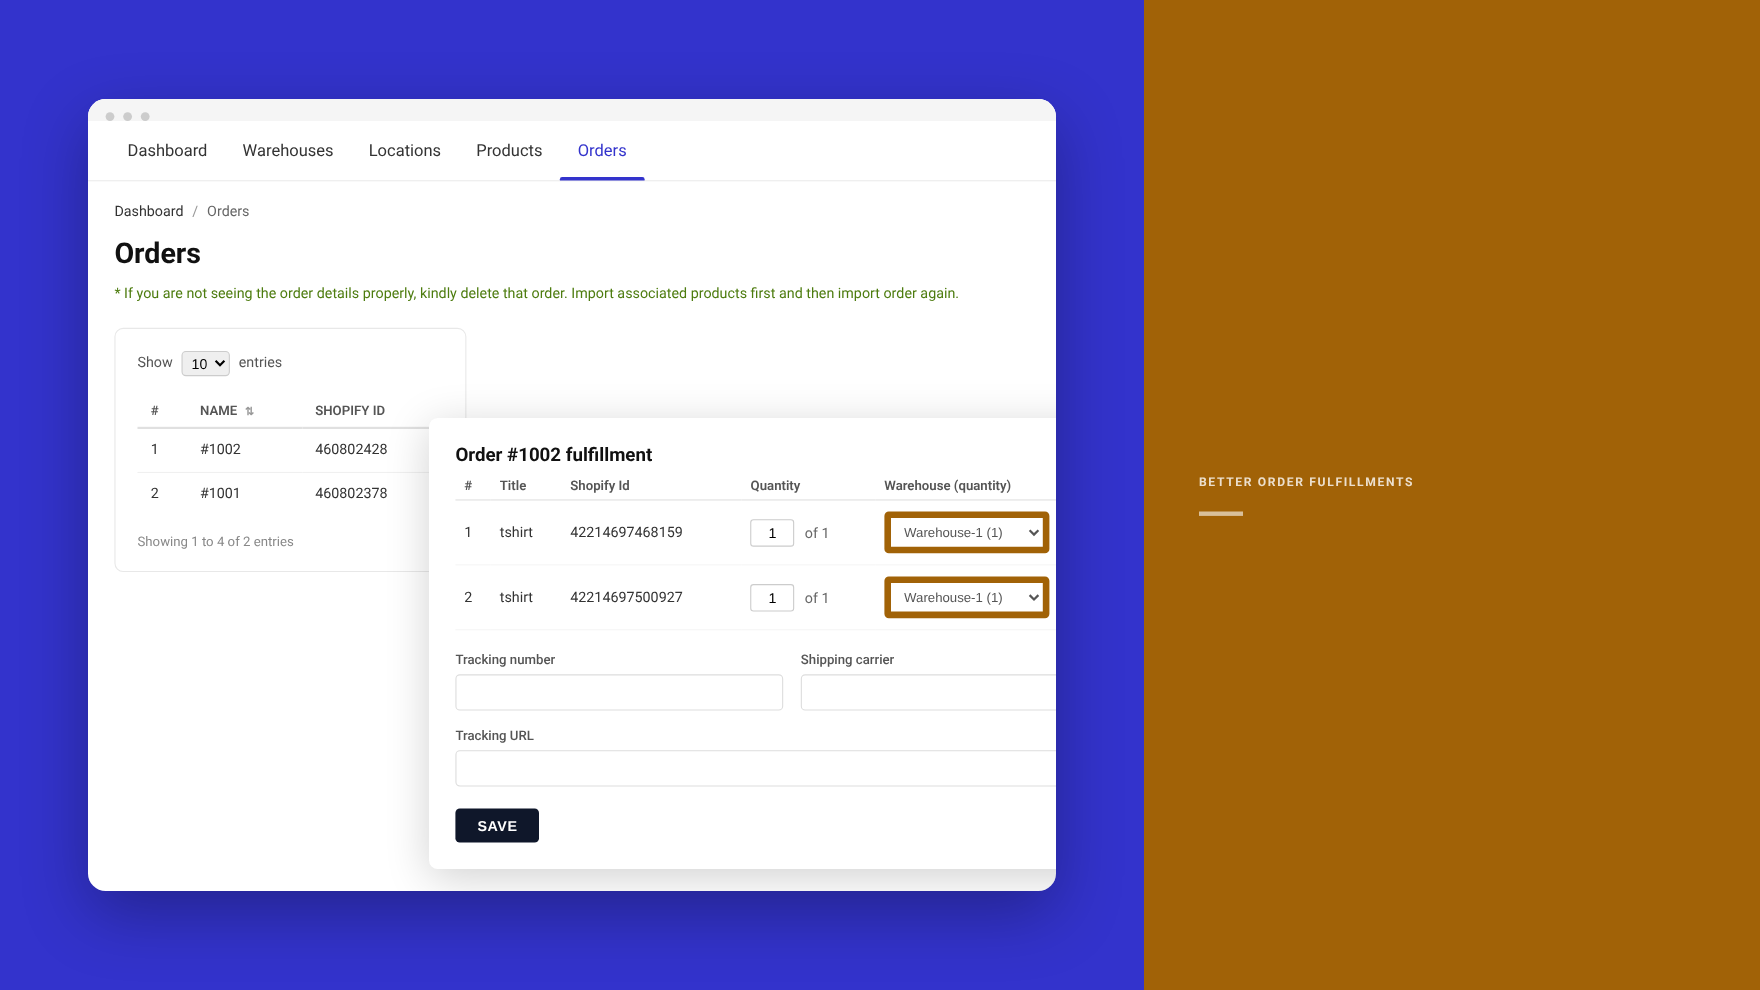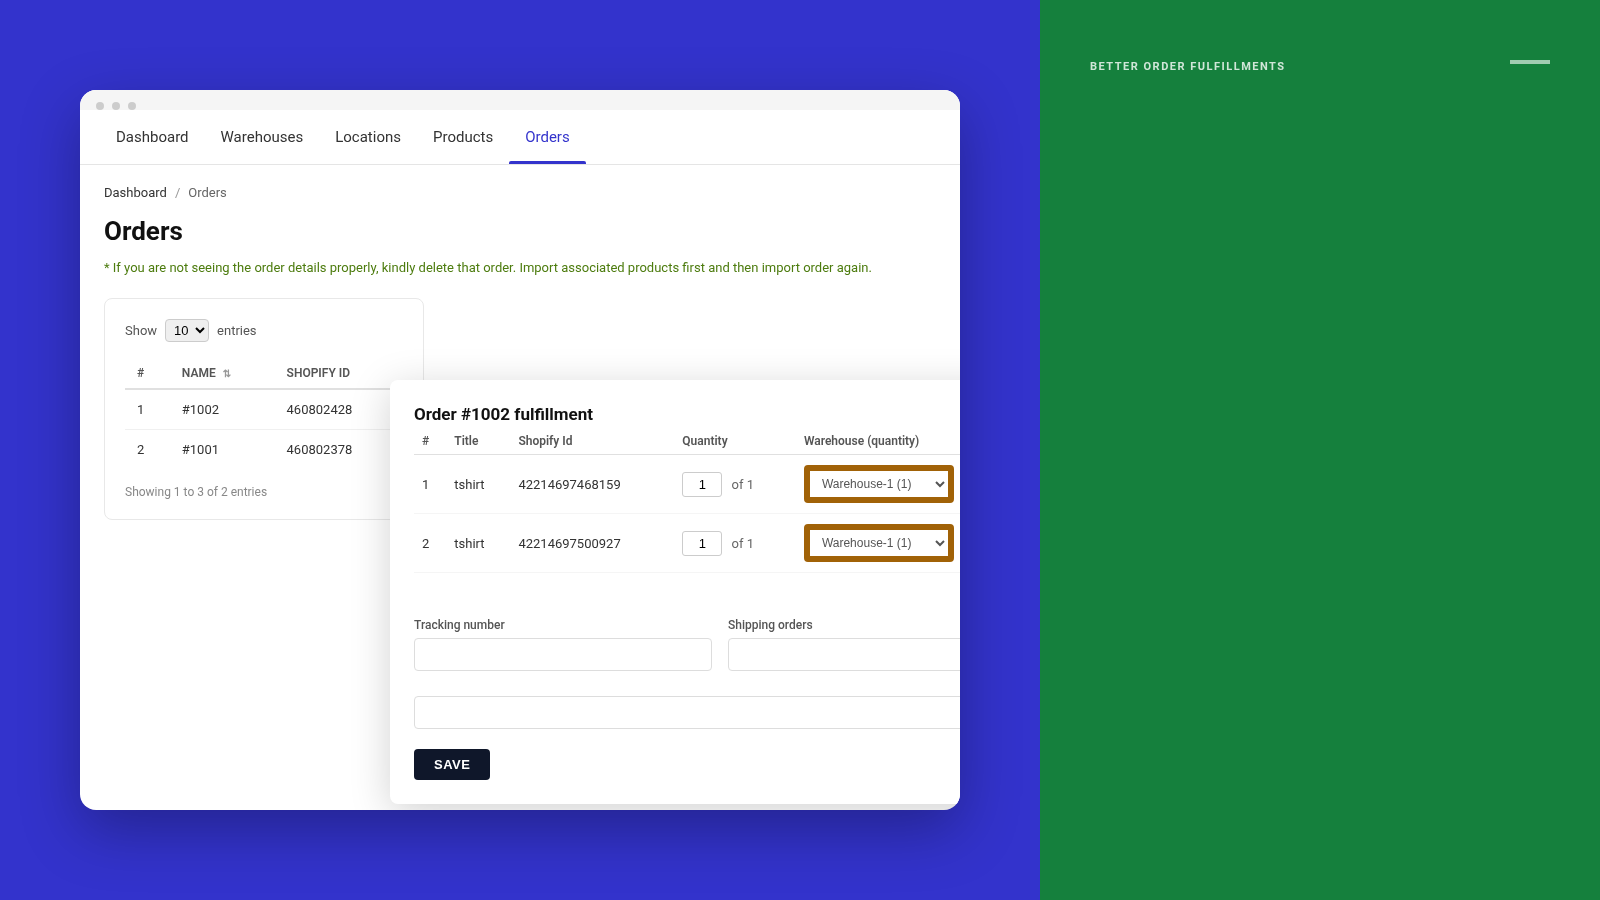--- a/index.html
+++ b/index.html
@@ -253,21 +253,20 @@
     }
 
     .form-row {
       display: flex;
       gap: 16px;
       margin-bottom: 16px;
     }
 
     .form-group {
       flex: 1;
-      margin-top: 25px;
     }
 
     .form-label {
       font-size: 12px;
       color: #555;
       margin-bottom: 6px;
       display: block;
       font-weight: 500;
     }
 
@@ -288,25 +287,25 @@
       padding: 8px 20px;
       font-size: 13px;
       font-weight: 700;
       cursor: pointer;
       letter-spacing: 0.5px;
     }
 
     
     .right-panel {
       flex: 1;
-      background: #15803d;
+      background: #a16207;
       padding: 60px 50px;
       display: flex;
-      flex-direction: row;
-      justify-content: space-between;
+      flex-direction: column;
+      justify-content: center;
     }
 
     .promo-label {
       font-size: 11px;
       font-weight: 700;
       color: rgba(255,255,255,0.8);
       letter-spacing: 1.5px;
       text-transform: uppercase;
       margin-bottom: 20px;
     }
@@ -390,21 +389,21 @@
                 <td>460802428</td>
               </tr>
               <tr>
                 <td>2</td>
                 <td>#1001</td>
                 <td>460802378</td>
               </tr>
             </tbody>
           </table>
 
-          <div class="showing-text">Showing 1 to 3 of 2 entries</div>
+          <div class="showing-text">Showing 1 to 4 of 2 entries</div>
         </div>
       </div>
     </div>
 
     <div class="fulfillment-modal">
       <div class="modal-title">Order #1002 fulfillment</div>
 
       <table class="fulfillment-table">
         <thead>
           <tr>
@@ -447,26 +446,27 @@
         </tbody>
       </table>
 
       
       <div class="form-row">
         <div class="form-group">
           <label class="form-label">Tracking number</label>
           <input class="form-input" type="text" placeholder="" style="">
         </div>
         <div class="form-group">
-          <label class="form-label">Shipping orders</label>
+          <label class="form-label">Shipping carrier</label>
           <input class="form-input" type="text" placeholder="" style="">
         </div>
       </div>
 
       <div class="form-group" style="margin-bottom: 20px;">
+        <label class="form-label">Tracking URL</label>
         <input class="form-input" type="text" placeholder="" style="">
       </div>
 
       <button class="save-button">SAVE</button>
     </div>
   </div>
 </div>
 
 <div class="right-panel">
   <div class="promo-label">BETTER ORDER FULFILLMENTS</div>

